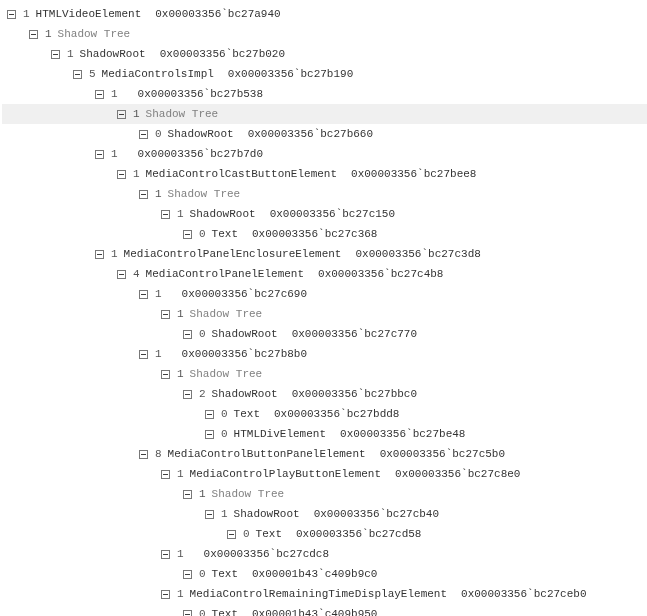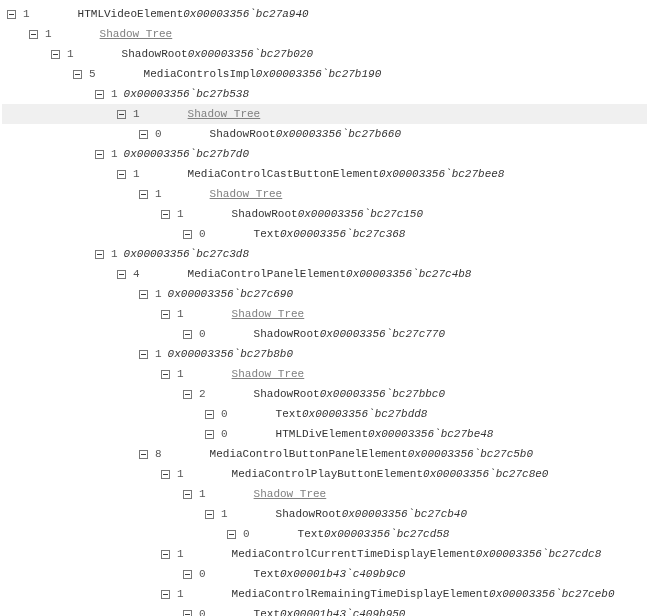--- a/index.html
+++ b/index.html
@@ -35,29 +35,27 @@
   }
   .toggle svg {
     display: block;
   }
   .count {
     color: #555;
     margin-right: 6px;
   }
   .name {
     color: #333;
-    margin-left: 42px;
   }
   .shadow {
     color: #808080;
-    text-decoration: underline;
   }
   .addr {
     color: #333;
-    font-style: italic;
+    margin-left: 14px;
   }
 </style>
 </head>
 <body>
 
 <div class="tree" id="tree">
     <div class="row" style="padding-left: 4px;">
       <span class="toggle">
         <svg width="9" height="9" viewBox="0 0 9 9">
           <rect x="0.5" y="0.5" width="8" height="8" fill="none" stroke="#787878" stroke-width="1"></rect>
@@ -185,20 +183,21 @@
       <span class="addr">0x00003356`bc27c368</span>
     </div>
     <div class="row" style="padding-left: 92px;">
       <span class="toggle">
         <svg width="9" height="9" viewBox="0 0 9 9">
           <rect x="0.5" y="0.5" width="8" height="8" fill="none" stroke="#787878" stroke-width="1"></rect>
           <line x1="2" y1="4.5" x2="7" y2="4.5" stroke="#404040" stroke-width="1"></line>
         </svg>
       </span>
       <span class="count">1</span>
+      <span class="name">MediaControlPanelEnclosureElement</span>
       <span class="addr">0x00003356`bc27c3d8</span>
     </div>
     <div class="row" style="padding-left: 114px;">
       <span class="toggle">
         <svg width="9" height="9" viewBox="0 0 9 9">
           <rect x="0.5" y="0.5" width="8" height="8" fill="none" stroke="#787878" stroke-width="1"></rect>
           <line x1="2" y1="4.5" x2="7" y2="4.5" stroke="#404040" stroke-width="1"></line>
         </svg>
       </span>
       <span class="count">4</span>
@@ -344,21 +343,20 @@
       <span class="addr">0x00003356`bc27cd58</span>
     </div>
     <div class="row" style="padding-left: 158px;">
       <span class="toggle">
         <svg width="9" height="9" viewBox="0 0 9 9">
           <rect x="0.5" y="0.5" width="8" height="8" fill="none" stroke="#787878" stroke-width="1"></rect>
           <line x1="2" y1="4.5" x2="7" y2="4.5" stroke="#404040" stroke-width="1"></line>
         </svg>
       </span>
       <span class="count">1</span>
-      <span class="name">MediaControlCurrentTimeDisplayElement</span>
       <span class="addr">0x00003356`bc27cdc8</span>
     </div>
     <div class="row" style="padding-left: 180px;">
       <span class="toggle">
         <svg width="9" height="9" viewBox="0 0 9 9">
           <rect x="0.5" y="0.5" width="8" height="8" fill="none" stroke="#787878" stroke-width="1"></rect>
           <line x1="2" y1="4.5" x2="7" y2="4.5" stroke="#404040" stroke-width="1"></line>
         </svg>
       </span>
       <span class="count">0</span>

